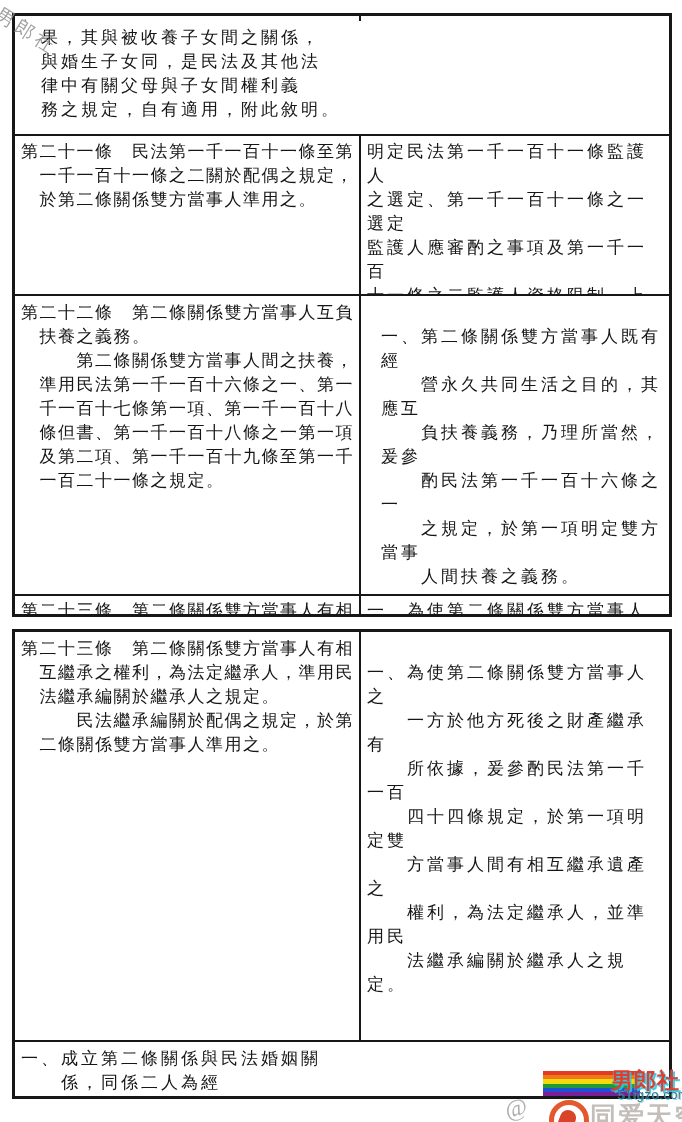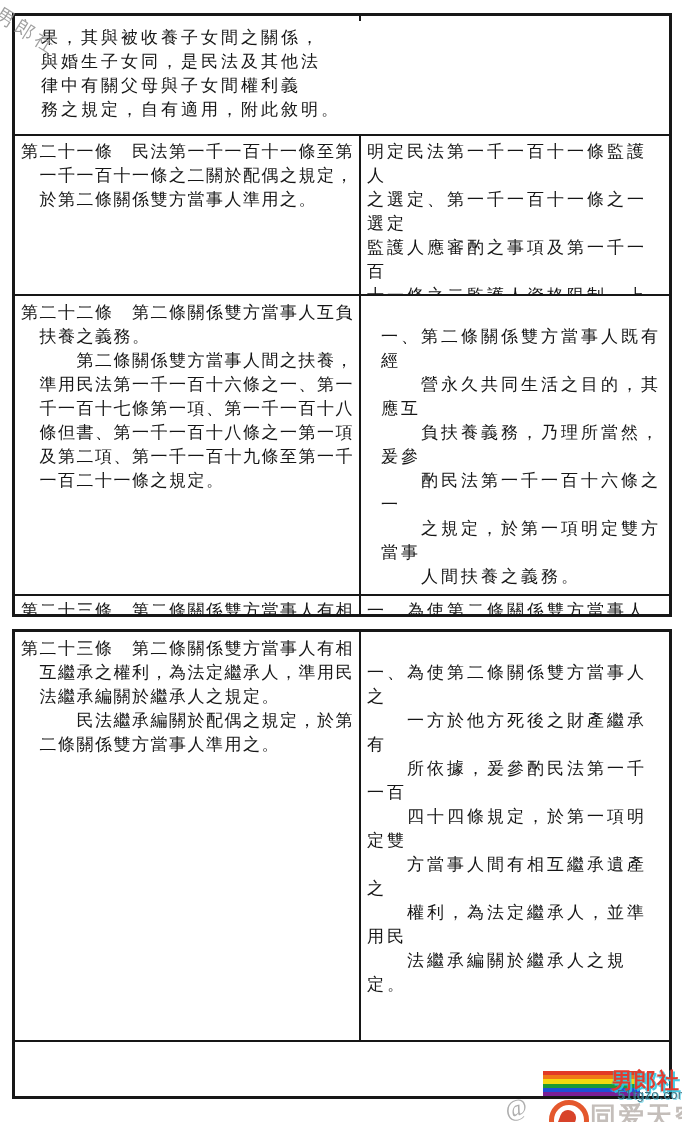--- a/index.html
+++ b/index.html
@@ -153,20 +153,24 @@
 　　所依據，爰參酌民法第一千一百
 　　四十四條規定，於第一項明定雙
 　　方當事人間有相互繼承遺產之
 　　權利，為法定繼承人，並準用民
 　　法繼承編關於繼承人之規定。</div>
         
       </div>
     </div>
   </div>
   <div class="t-row last">
+    <div class="cell-r">
+      <div class="cell-text">一、成立第二條關係與民法婚姻關
+　　係，同係二人為經</div>
+    </div>
   </div>
 </div>
 
 <div class="wm-tl">男郎社</div>
 
 <div class="pride-flag">
   <span id="fl0" style="background: rgb(226, 58, 37);"></span>
   <span id="fl1" style="background: rgb(240, 120, 23);"></span>
   <span id="fl2" style="background: rgb(245, 217, 15);"></span>
   <span id="fl3" style="background: rgb(31, 154, 53);"></span>

